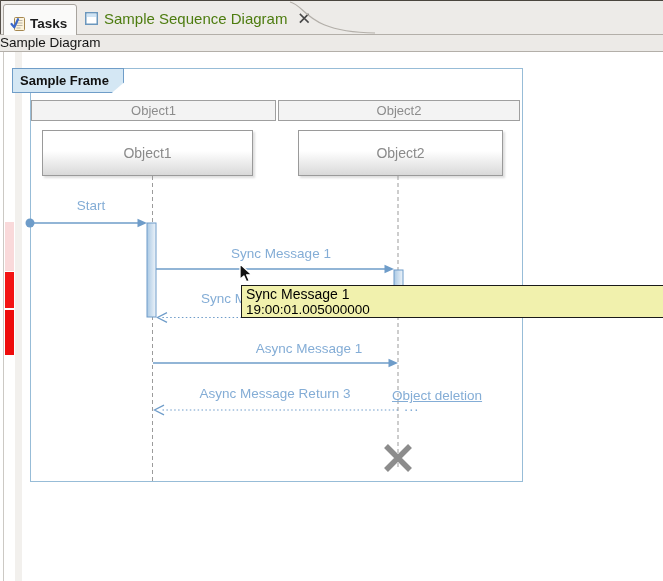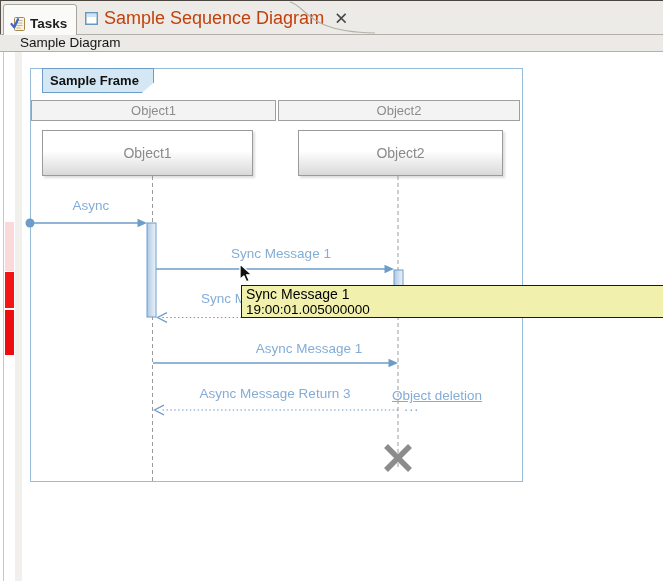--- a/index.html
+++ b/index.html
@@ -18,36 +18,36 @@
   .tab-active{
     left:3px;top:4px;height:39px;width:74px;box-sizing:border-box;
     background:#fafaf9;border:1px solid #a8a49e;border-radius:3px 3px 0 0;
     display:flex;align-items:center;padding-left:6px;gap:4px;
   }
   .tab-active .lbl{font-size:13.5px;font-weight:bold;color:#1d1d1d;}
   .tab-inactive{
     left:79px;top:4px;height:28px;display:flex;align-items:center;gap:6px;
     padding-left:6px;color:#9b9b9b;
   }
-  .tab-inactive .lbl{font-size:18px;color:#c2410c;}
+  .tab-inactive .lbl{font-size:15px;color:#4d7c0f;}
   .viewheader{left:0;top:35px;width:663px;height:16px;background:#eceae7;
-    font-size:13.5px;color:#141414;line-height:16px;padding-left:20px;box-sizing:border-box;}
+    font-size:13.5px;color:#141414;line-height:16px;padding-left:0;box-sizing:border-box;}
   .viewheader-line{left:0;top:51px;width:663px;height:1px;background:#b3afa9;}
   .canvas{left:0;top:52px;width:663px;height:529px;background:#ffffff;}
   
   .gutter-vline{left:3px;top:52px;width:1px;height:529px;background:#ccc9c4;}
   .gutter-band{left:15px;top:52px;width:7px;height:529px;background:#f2f0ed;}
   .tc{left:5px;width:9px;}
   .tc-pink{top:222px;height:49px;background:#f9d9da;}
   .tc-red1{top:272px;height:36px;background:#f31414;}
   .tc-red2{top:310px;height:45px;background:#ee0c0c;}
   
   .frame{left:30px;top:68px;width:493px;height:414px;box-sizing:border-box;
     border:1px solid #97bcd7;}
-  .frame-title{left:42px;top:68px;width:112px;height:25px;box-sizing:border-box;
+  .frame-title{left:12px;top:68px;width:112px;height:25px;box-sizing:border-box;
     background:#d4e7f4;border:1px solid #6f9dc8;
     clip-path:polygon(0 0,100% 0,100% 58%,89% 100%,0 100%);
     font-size:13px;font-weight:bold;color:#111;line-height:23px;padding-left:7px;}
   .colhead{top:100px;height:21px;box-sizing:border-box;background:#f3f3f3;
     border:1px solid #9f9f9f;color:#8c8c8c;font-size:13px;text-align:center;line-height:19px;}
   .colhead1{left:31px;width:245px;}
   .colhead2{left:278px;width:242px;}
   .headbox{top:130px;height:46px;box-sizing:border-box;
     background:linear-gradient(#ffffff 45%,#d9d9d9 100%);
     border:1px solid #9a9a9a;color:#8a8a8a;font-size:14px;text-align:center;line-height:44px;
@@ -179,21 +179,21 @@
     <g>
       <line x1="398" y1="410" x2="161" y2="410" stroke="#6e9cc9" stroke-width="1.2" stroke-dasharray="1.5 2.4"></line>
       <polyline points="164,405.1 154.5,410 164,414.9" fill="none" stroke="#6e9cc9" stroke-width="1.3"></polyline>
     </g>
 
     <g>
       <path d="M386,446 L410,470 M410,446 L386,470" stroke="#8c8c8c" stroke-width="5.5"></path>
     </g>
   </svg>
 
-  <div class="msg msg-start">Async</div>
+  <div class="msg msg-start">Start</div>
   <div class="msg msg-sync1">Sync Message 1</div>
   <div class="msg msg-syncret">Sync Message Return 1</div>
   <div class="msg msg-async1">Async Message 1</div>
   <div class="msg msg-asyncret">Async Message Return 3</div>
   <div class="msg msg-deletion">Object deletion</div>
   <div class="msg msg-ellipsis">...</div>
 
   <div class="abs tooltip">
     <div class="t1">Sync Message 1</div>
     <div class="t2">19:00:01.005000000</div>

